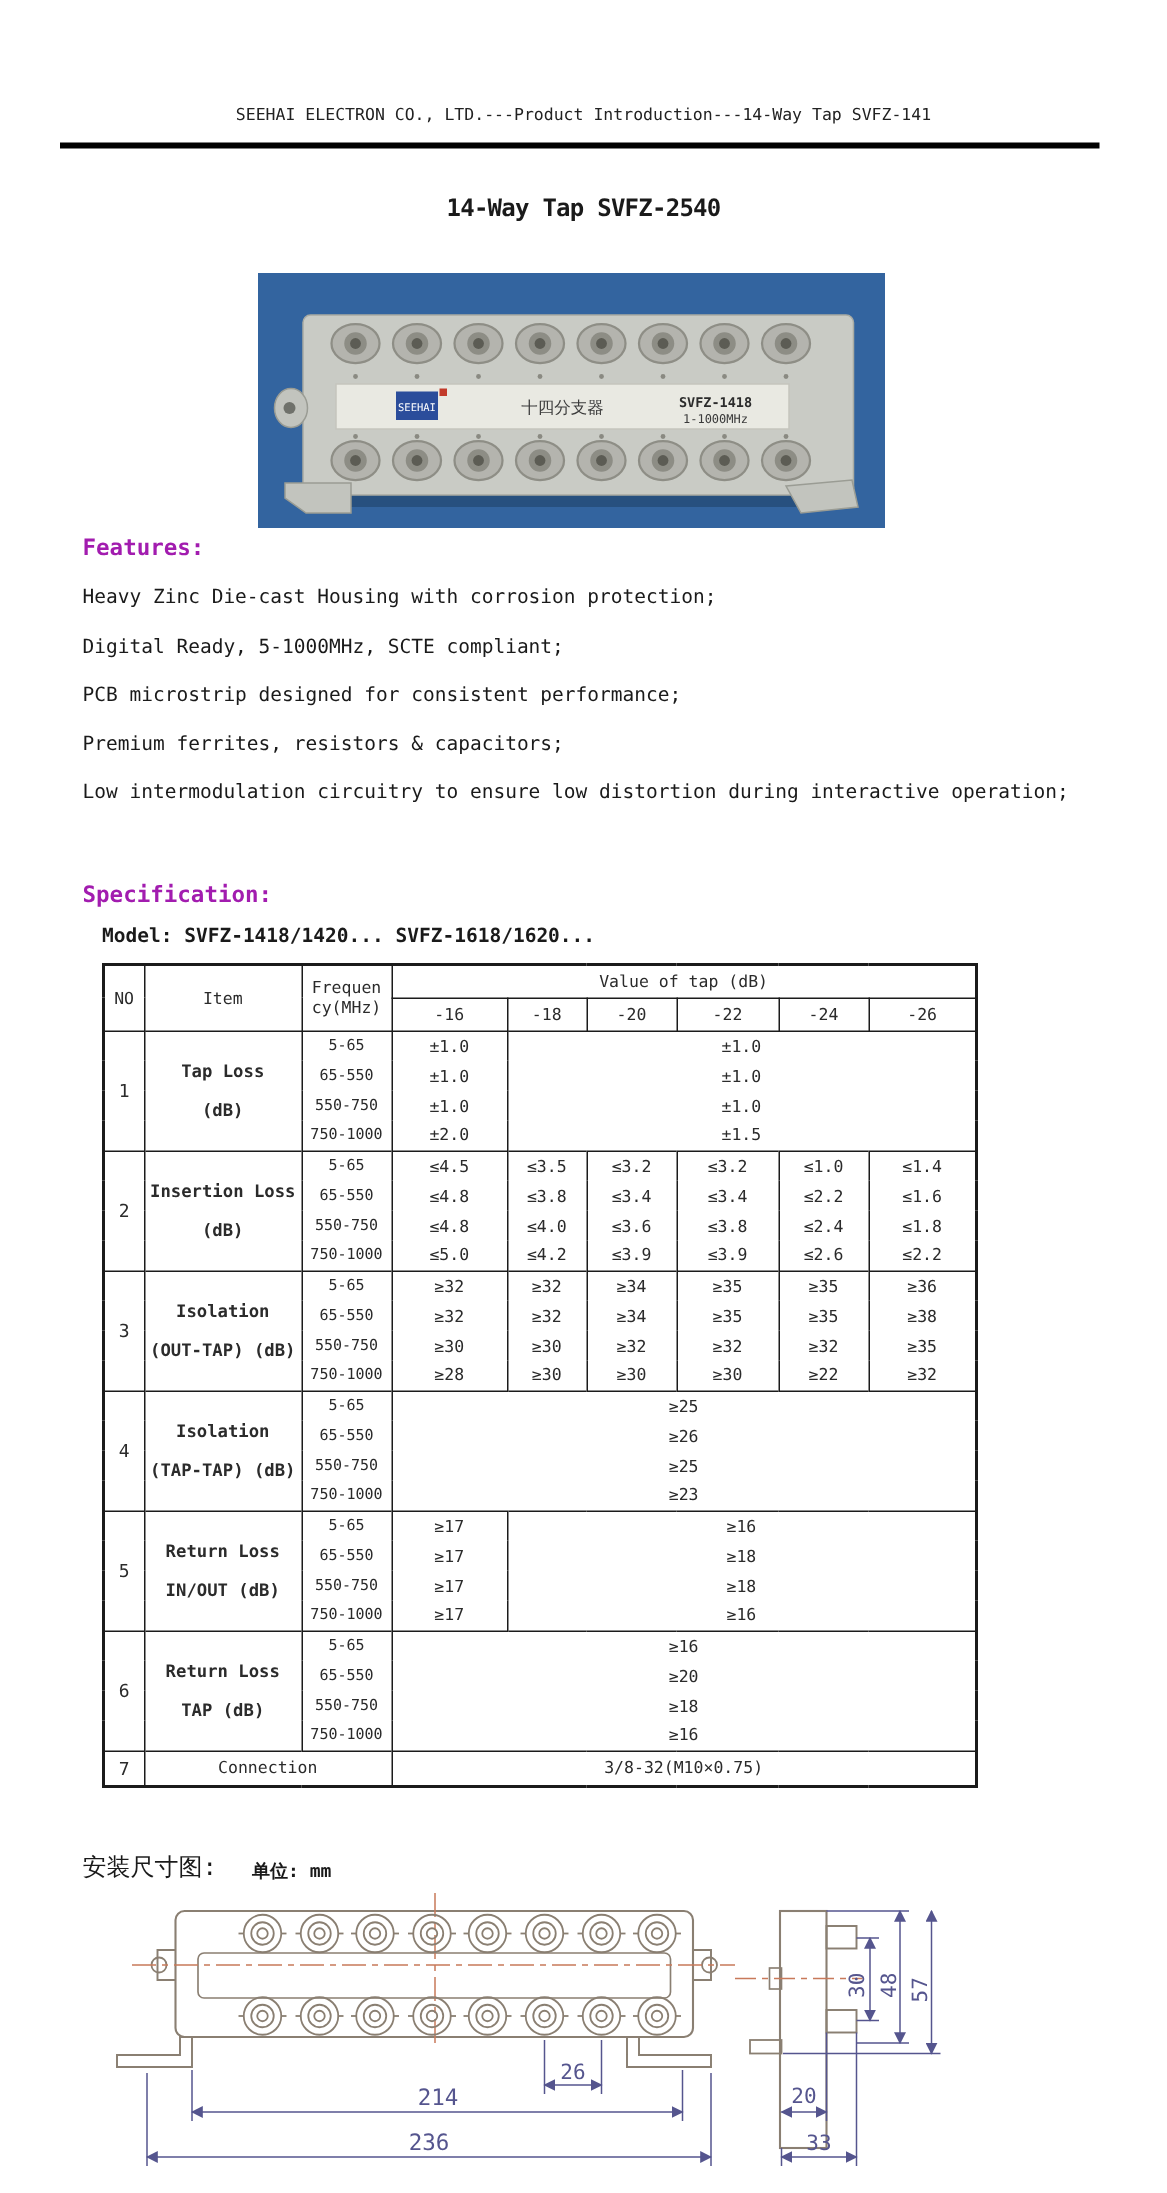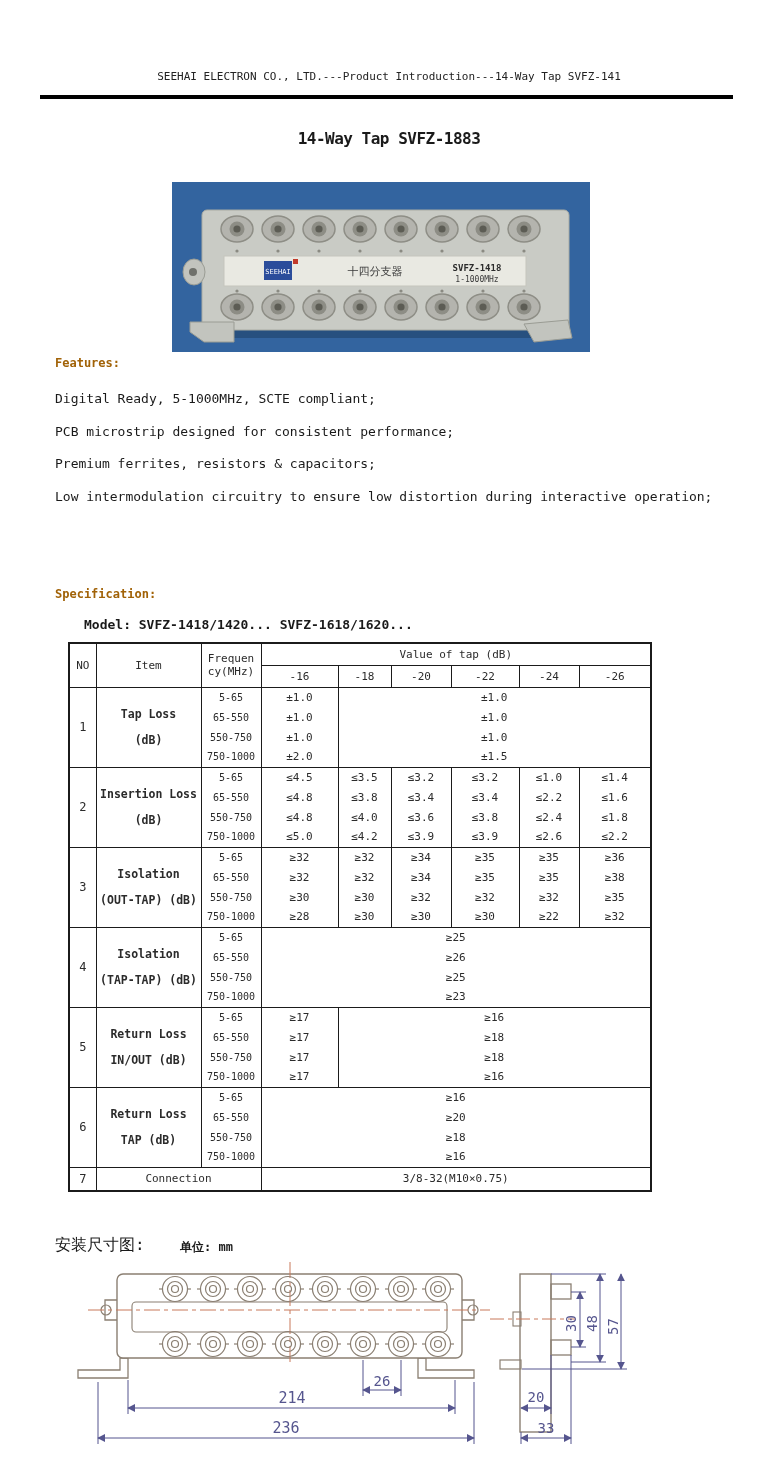--- a/index.html
+++ b/index.html
@@ -5,53 +5,53 @@
   html,body{margin:0;padding:0;}
   body{
     width:778px;height:1462px;position:relative;background:#ffffff;
     font-family:"DejaVu Sans Mono",monospace;color:#1a1a1a;overflow:hidden;
   }
   .abs{position:absolute;}
   .header-line{top:70px;left:0;width:778px;text-align:center;font-size:11px;color:#222;}
   .header-rule{top:95px;left:40px;width:693px;height:4px;background:#000;}
   .doc-title{top:129px;left:0;width:778px;text-align:center;font-size:16px;font-weight:bold;letter-spacing:-0.5px;}
   .photo-wrap{top:182px;left:172px;width:418px;height:132px;}
-  .sec-heading{font-size:12px;font-weight:bold;color:#a16207;}
+  .sec-heading{font-size:15px;font-weight:bold;color:#a21caf;}
   .features-heading{top:356px;left:55px;}
   .features-list{top:391px;left:55px;width:680px;font-size:13px;}
   .features-list div{height:32.5px;}
   .spec-heading{top:587px;left:55px;}
-  .model-line{top:617px;left:84px;font-size:13px;font-weight:bold;}
+  .model-line{top:617px;left:68px;font-size:13px;font-weight:bold;}
   .spec-table{top:642px;left:68px;}
   table{border-collapse:collapse;border:2px solid #1b1b1b;table-layout:fixed;width:582px;font-size:11px;color:#2b2b2b;}
   thead td{border:1px solid #1b1b1b;text-align:center;padding:0;}
   tbody{border-top:1px solid #1b1b1b;}
   tbody td{border-left:1px solid #1b1b1b;border-right:1px solid #1b1b1b;text-align:center;padding:0;}
   tr.sub{height:20px;}
   tr.hdr1{height:22px;}
   tr.hdr2{height:22px;}
   tr.last{height:24px;}
   td.no-cell{font-size:12px;}
   td.item-cell{font-weight:bold;font-size:11.5px;}
   td.item-cell .l1{margin-bottom:12px;}
   td.freq-cell{font-size:10px;}
   .c-no{width:27px;}.c-item{width:105px;}.c-freq{width:60px;}
   .c-v1{width:77px;}.c-v2{width:53px;}.c-v3{width:60px;}
   .c-v4{width:68px;}.c-v5{width:60px;}.c-v6{width:72px;}
   .install-heading{top:1235px;left:55px;font-size:16px;font-weight:normal;}
-  .install-unit{top:1239px;left:168px;font-size:12px;font-weight:bold;margin-left:12px;}
+  .install-unit{top:1239px;left:168px;font-size:12px;font-weight:bold;}
   .drawing-wrap{top:1262px;left:70px;width:700px;height:198px;}
   svg text{font-family:"DejaVu Sans Mono",monospace;}
 </style>
 </head>
 <body>
 
 <div class="abs header-line">SEEHAI ELECTRON CO., LTD.---Product Introduction---14-Way Tap SVFZ-141</div>
 <div class="abs header-rule"></div>
-<div class="abs doc-title">14-Way Tap SVFZ-1883</div>
+<div class="abs doc-title">14-Way Tap SVFZ-2540</div>
 
 <div class="abs photo-wrap">
   <svg width="418" height="170" viewBox="0 0 418 170">
     <defs>
       <g id="pport">
         <ellipse rx="16" ry="13" fill="#b4b4ae" stroke="#8e8e86" stroke-width="1.5"></ellipse>
         <circle r="7.5" fill="#8d8d85"></circle>
         <circle r="3.6" fill="#5c5c54"></circle>
       </g>
     </defs>
@@ -109,20 +109,21 @@
     <rect x="121" y="77" width="5" height="5" fill="#c23a2a"></rect>
     <text x="106" y="92" font-size="7" fill="#ffffff" text-anchor="middle">SEEHAI</text>
     <text x="203" y="93" font-size="11" fill="#3a3a3a" text-anchor="middle">十四分支器</text>
     <text x="305" y="89" font-size="9" font-weight="bold" fill="#2b2b2b" text-anchor="middle">SVFZ-1418</text>
     <text x="305" y="100" font-size="8" fill="#3a3a3a" text-anchor="middle">1-1000MHz</text>
   </svg>
 </div>
 
 <div class="abs sec-heading features-heading">Features:</div>
 <div class="abs features-list">
+  <div>Heavy Zinc Die-cast Housing with corrosion protection;</div>
   <div>Digital Ready, 5-1000MHz, SCTE compliant;</div>
   <div>PCB microstrip designed for consistent performance;</div>
   <div>Premium ferrites, resistors &amp; capacitors;</div>
   <div>Low intermodulation circuitry to ensure low distortion during interactive operation;</div>
 </div>
 
 <div class="abs sec-heading spec-heading">Specification:</div>
 <div class="abs model-line">Model: SVFZ-1418/1420...  SVFZ-1618/1620...</div>
 
 <div class="abs spec-table">

